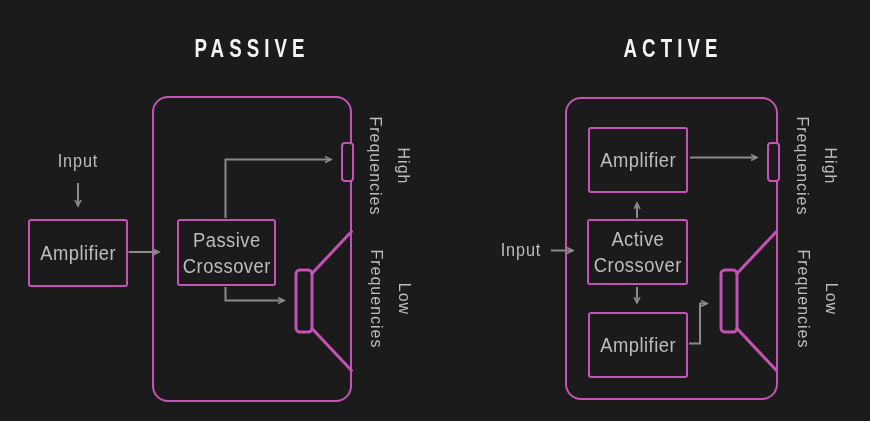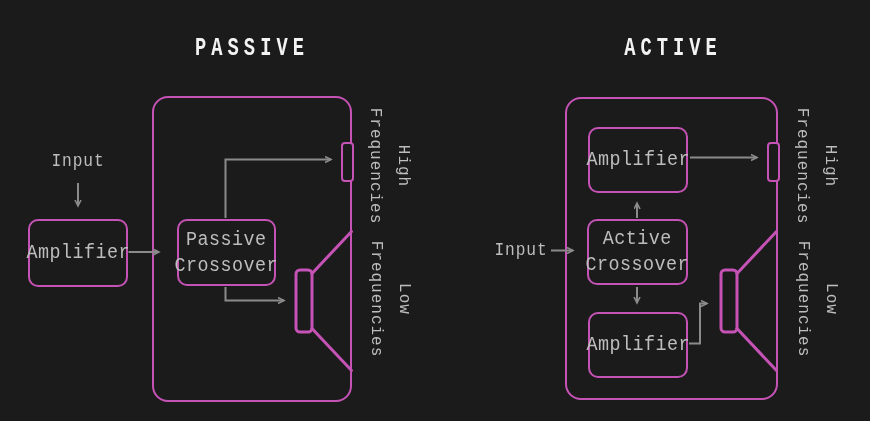--- a/index.html
+++ b/index.html
@@ -5,21 +5,21 @@
   :root{
     --background:#1c1b1c;
     --accent-pink:#c553b6;
     --wire-gray:#8b8b8b;
     --label-gray:#bdbdbd;
     --title-white:#f3f3f3;
   }
   html,body{margin:0;padding:0;background:#000;}
   .canvas{
     position:relative;width:870px;height:421px;background:var(--background);
-    overflow:hidden;font-family:Liberation Mono, monospace;
+    overflow:hidden;font-family:Liberation Sans, sans-serif;
   }
   .panel-title{
     position:absolute;top:33px;width:200px;text-align:center;
     color:var(--title-white);font-weight:bold;font-size:26px;
     letter-spacing:7px;transform:scaleX(0.72);transform-origin:center;
     white-space:nowrap;
   }
   #passive-title{left:152px;}
   #active-title{left:573px;}
   .cabinet{
@@ -28,21 +28,21 @@
   }
   #passive-cabinet{left:152px;top:96px;width:200px;height:306px;}
   #active-cabinet{left:565px;top:97px;width:213px;height:303px;}
   .wires{position:absolute;left:0;top:0;}
   .wire{stroke:var(--wire-gray);stroke-width:2;fill:none;}
   .wire-head{stroke:var(--wire-gray);stroke-width:1.6;fill:none;}
   .driver{stroke:var(--accent-pink);stroke-width:3;fill:none;
     stroke-linejoin:round;stroke-linecap:round;}
   .node{
     position:absolute;box-sizing:border-box;background:var(--background);
-    border:2.5px solid var(--accent-pink);border-radius:10px;
+    border:2.5px solid var(--accent-pink);border-radius:3px;
     display:flex;align-items:center;justify-content:center;
   }
   .node-label{
     color:var(--label-gray);font-size:20px;letter-spacing:0.5px;
     line-height:26px;text-align:center;white-space:pre-line;
     transform:scaleX(0.92);transform-origin:center;
   }
   #passive-amplifier{left:28px;top:219px;width:100px;height:68px;}
   #passive-crossover{left:177px;top:219px;width:99px;height:67px;}
   #active-amplifier-top{left:588px;top:127px;width:100px;height:66px;}

